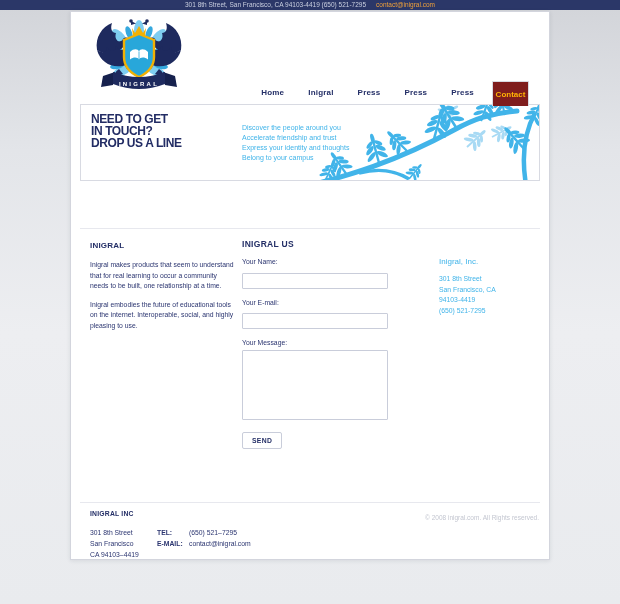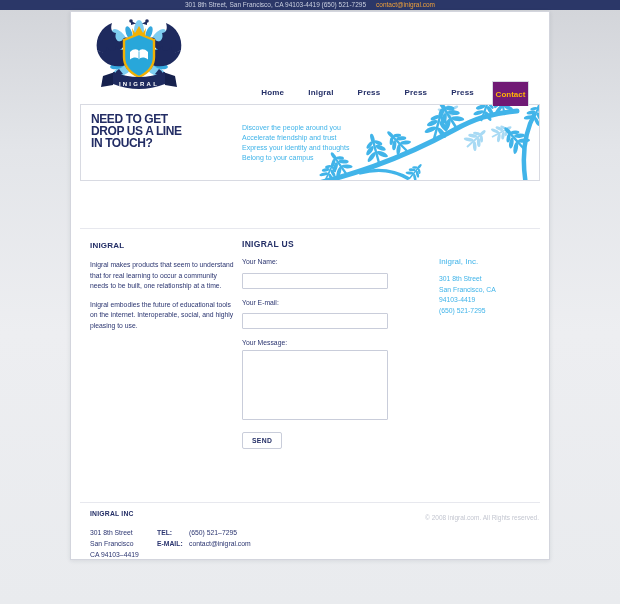--- a/index.html
+++ b/index.html
@@ -29,21 +29,21 @@
   
   .header { position:absolute; top:0; left:0; right:0; height:92px; }
   .logo-svg { position:absolute; left:18px; top:2px; width:100px; height:82px; }
   .main-nav {
     position:absolute; right:75px; bottom:7px;
     display:flex; gap:24px; align-items:flex-end;
   }
   .nav-link { font-size:8px; font-weight:bold; color:#232e66; letter-spacing:.2px; }
   .contact-tab {
     position:absolute; right:20px; top:69px; width:37px; height:25px; z-index:3;
-    background:#701a75; border:1px solid #d8dae2; border-bottom:none;
+    background:#7f1d1d; border:1px solid #d8dae2; border-bottom:none;
     display:flex; align-items:center; justify-content:center;
     font-size:8px; font-weight:bold; color:#ffb405;
   }
 
   
   .banner {
     position:absolute; top:92px; left:9px; right:9px; height:77px;
     border:1px solid #d8dae2; background:#fff; overflow:hidden; z-index:1;
   }
   .headline {
@@ -172,22 +172,22 @@
       <a class="nav-link">Press</a>
       <a class="nav-link">Press</a>
       <a class="nav-link">Press</a>
     </nav>
     <a class="contact-tab">Contact</a>
   </div>
 
   <div class="banner">
     <div class="headline">
       <span>NEED TO GET</span>
+      <span>IN TOUCH?</span>
       <span>DROP US A LINE</span>
-      <span>IN TOUCH?</span>
     </div>
     <div class="tagline">
       <span>Discover the people around you</span>
       <span>Accelerate friendship and trust</span>
       <span>Express your identity and thoughts</span>
       <span>Belong to your campus</span>
     </div>
     <svg class="floral" viewBox="0 0 310 75">
       <defs>
         <g id="frond">

